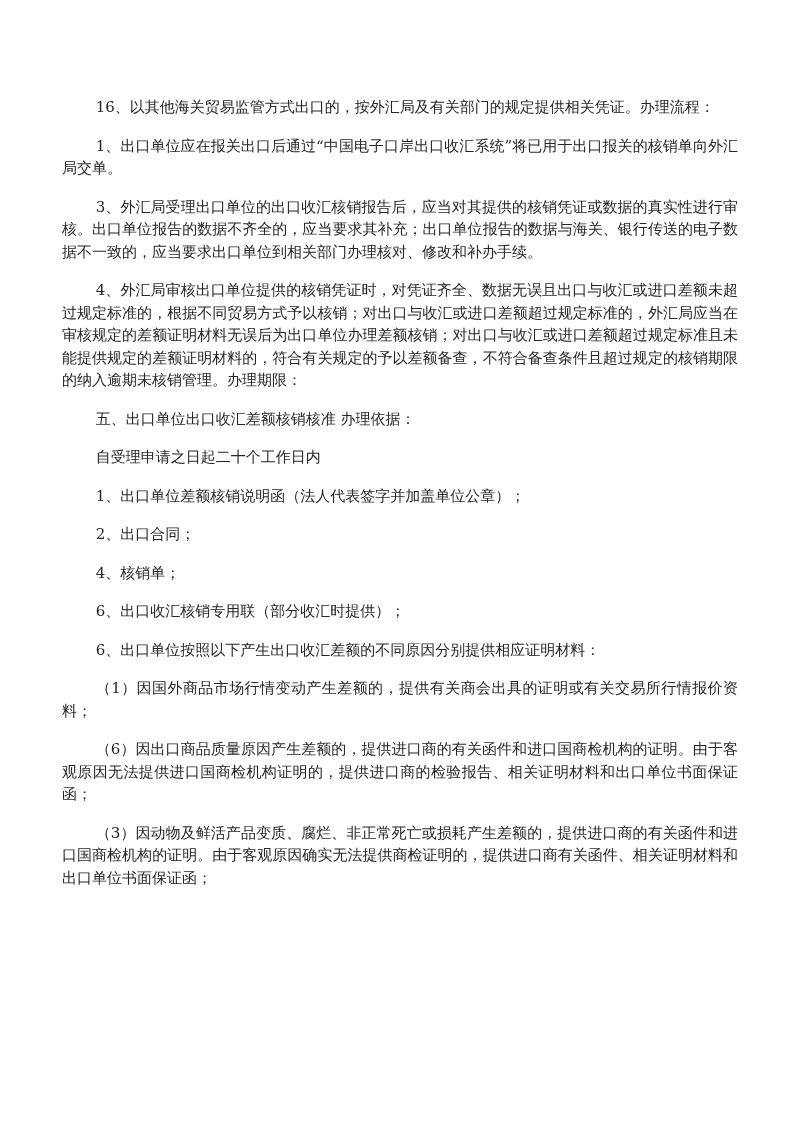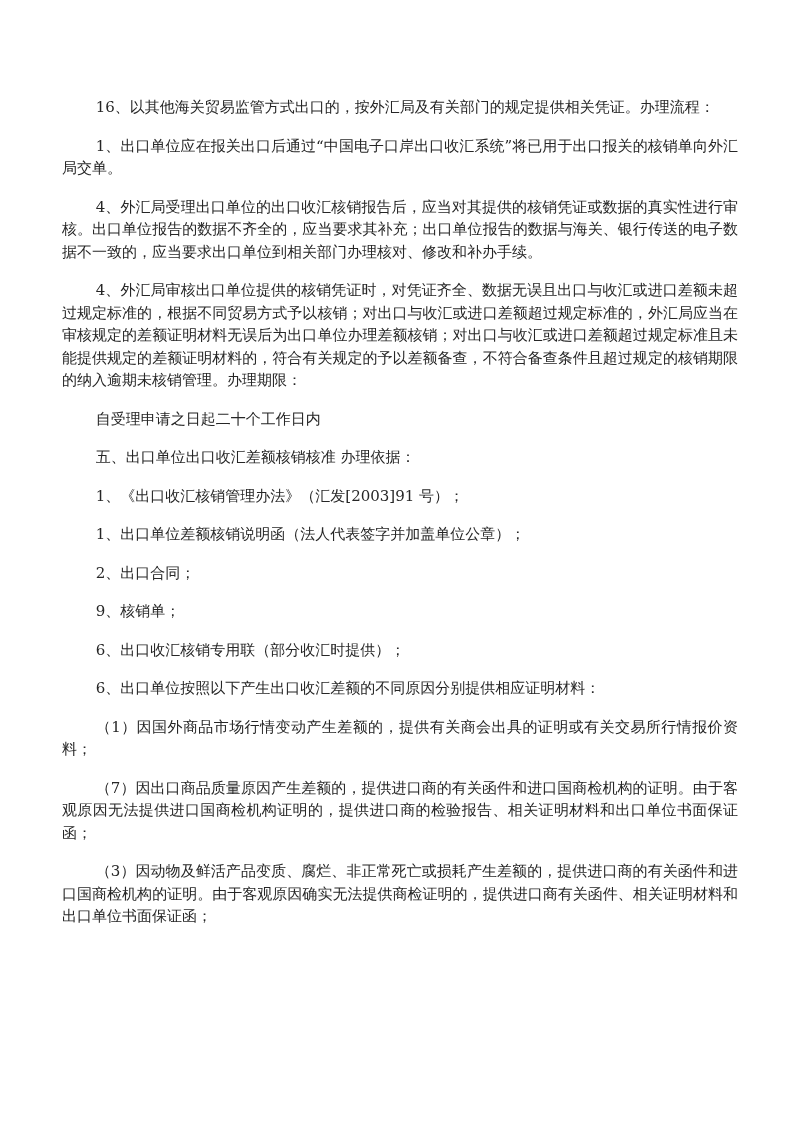--- a/index.html
+++ b/index.html
@@ -28,27 +28,26 @@
     word-break: break-all;
   }
 </style>
 </head>
 <body>
 
 <div class="doc-page">
   <div class="doc-body">
       <p>16、以其他海关贸易监管方式出口的，按外汇局及有关部门的规定提供相关凭证。办理流程：</p>
       <p>1、出口单位应在报关出口后通过“中国电子口岸出口收汇系统”将已用于出口报关的核销单向外汇局交单。</p>
-      <p>4、外汇局受理出口单位的出口收汇核销报告后，应当对其提供的核销凭证或数据的真实性进行审核。出口单位报告的数据不齐全的，应当要求其补充；出口单位报告的数据与海关、银行传送的电子数据不一致的，应当要求出口单位到相关部门办理核对、修改和补办手续。</p>
+      <p>3、外汇局受理出口单位的出口收汇核销报告后，应当对其提供的核销凭证或数据的真实性进行审核。出口单位报告的数据不齐全的，应当要求其补充；出口单位报告的数据与海关、银行传送的电子数据不一致的，应当要求出口单位到相关部门办理核对、修改和补办手续。</p>
       <p>4、外汇局审核出口单位提供的核销凭证时，对凭证齐全、数据无误且出口与收汇或进口差额未超过规定标准的，根据不同贸易方式予以核销；对出口与收汇或进口差额超过规定标准的，外汇局应当在审核规定的差额证明材料无误后为出口单位办理差额核销；对出口与收汇或进口差额超过规定标准且未能提供规定的差额证明材料的，符合有关规定的予以差额备查，不符合备查条件且超过规定的核销期限的纳入逾期未核销管理。办理期限：</p>
+      <p>五、出口单位出口收汇差额核销核准 办理依据：</p>
       <p>自受理申请之日起二十个工作日内</p>
-      <p>五、出口单位出口收汇差额核销核准 办理依据：</p>
-      <p>1、《出口收汇核销管理办法》（汇发[2003]91 号）；</p>
       <p>1、出口单位差额核销说明函（法人代表签字并加盖单位公章）；</p>
       <p>2、出口合同；</p>
-      <p>9、核销单；</p>
+      <p>4、核销单；</p>
       <p>6、出口收汇核销专用联（部分收汇时提供）；</p>
       <p>6、出口单位按照以下产生出口收汇差额的不同原因分别提供相应证明材料：</p>
       <p>（1）因国外商品市场行情变动产生差额的，提供有关商会出具的证明或有关交易所行情报价资料；</p>
-      <p>（7）因出口商品质量原因产生差额的，提供进口商的有关函件和进口国商检机构的证明。由于客观原因无法提供进口国商检机构证明的，提供进口商的检验报告、相关证明材料和出口单位书面保证函；</p>
+      <p>（6）因出口商品质量原因产生差额的，提供进口商的有关函件和进口国商检机构的证明。由于客观原因无法提供进口国商检机构证明的，提供进口商的检验报告、相关证明材料和出口单位书面保证函；</p>
       <p>（3）因动物及鲜活产品变质、腐烂、非正常死亡或损耗产生差额的，提供进口商的有关函件和进口国商检机构的证明。由于客观原因确实无法提供商检证明的，提供进口商有关函件、相关证明材料和出口单位书面保证函；</p>
     </div>
 </div>
 
 </body></html>

